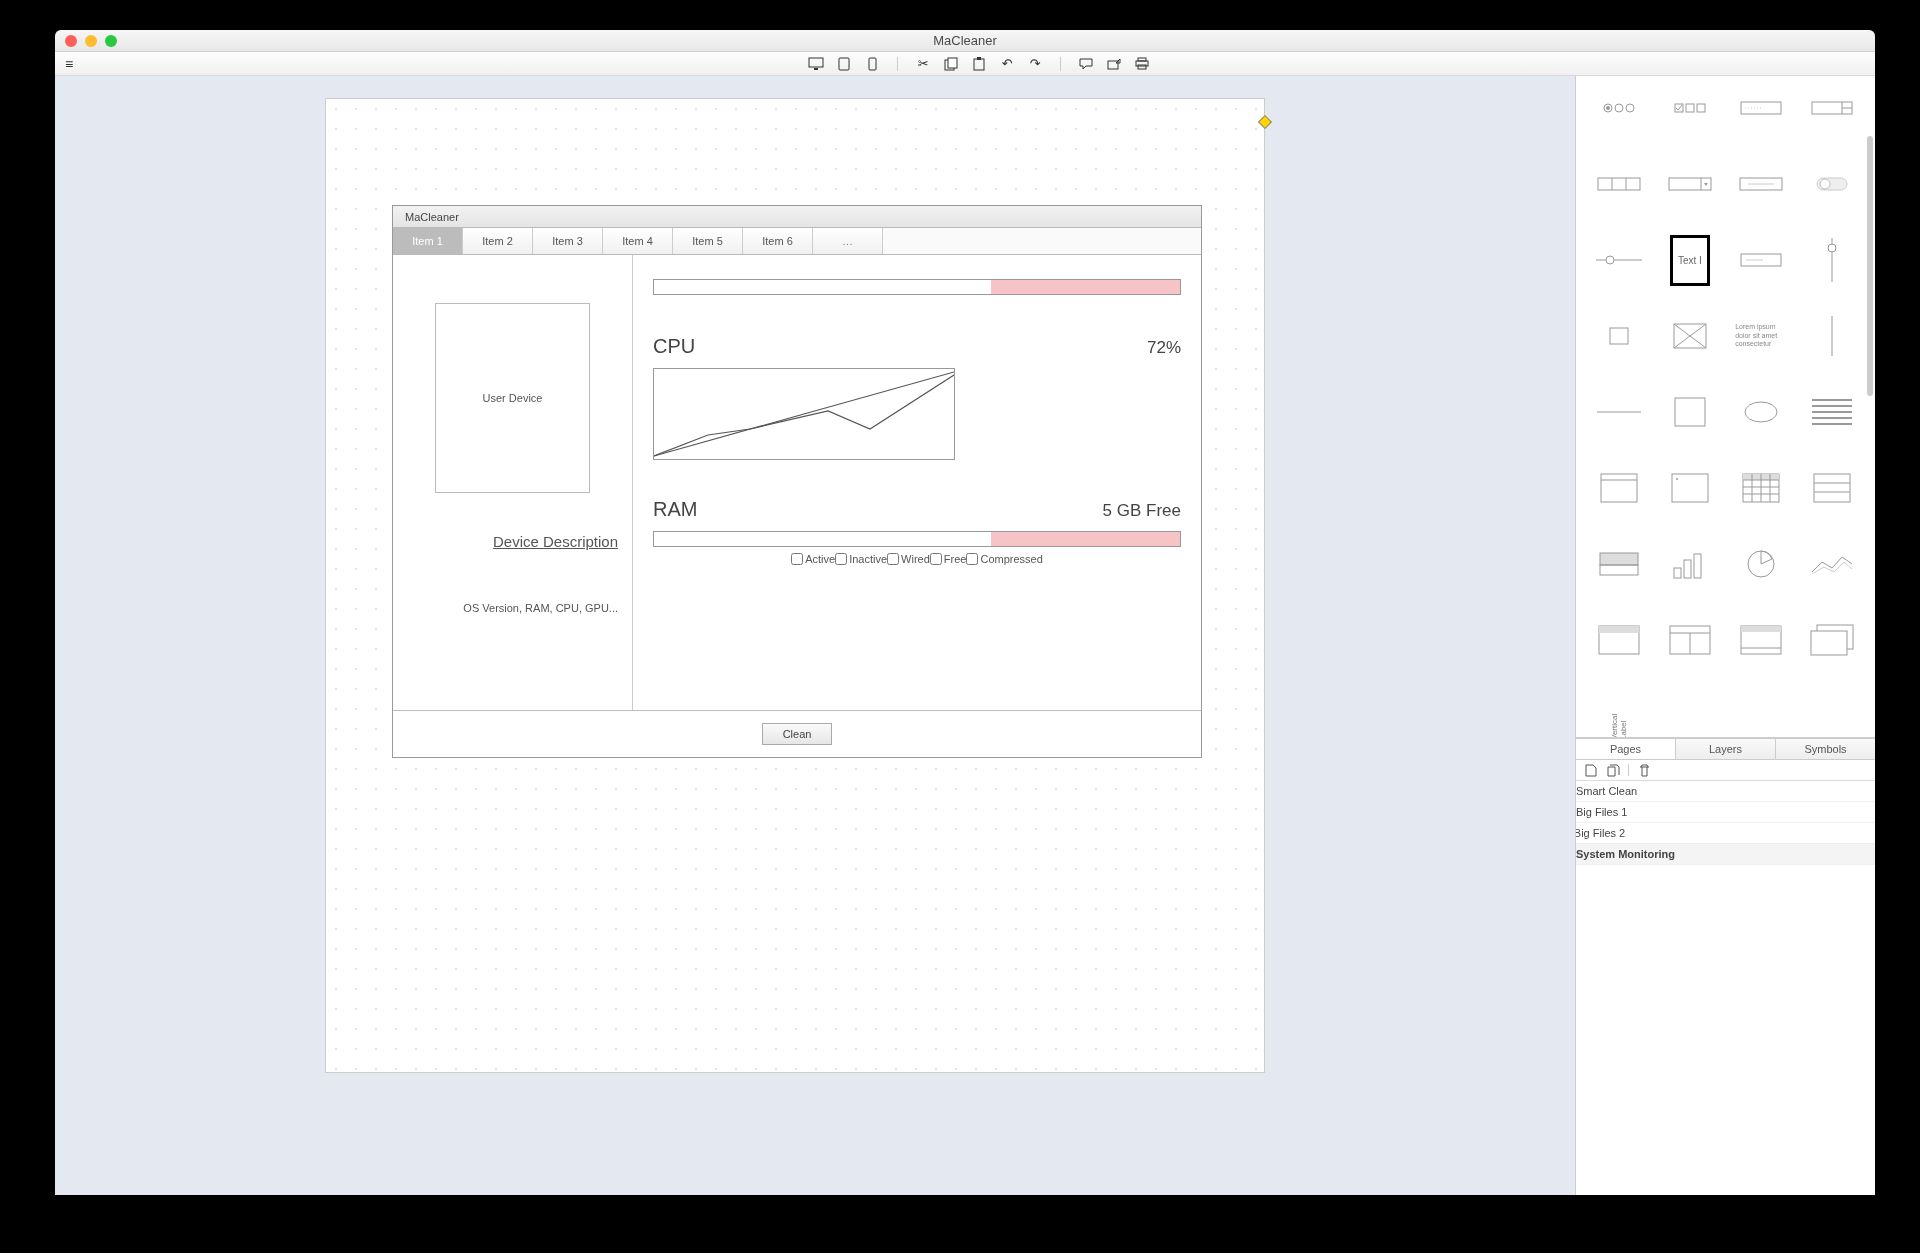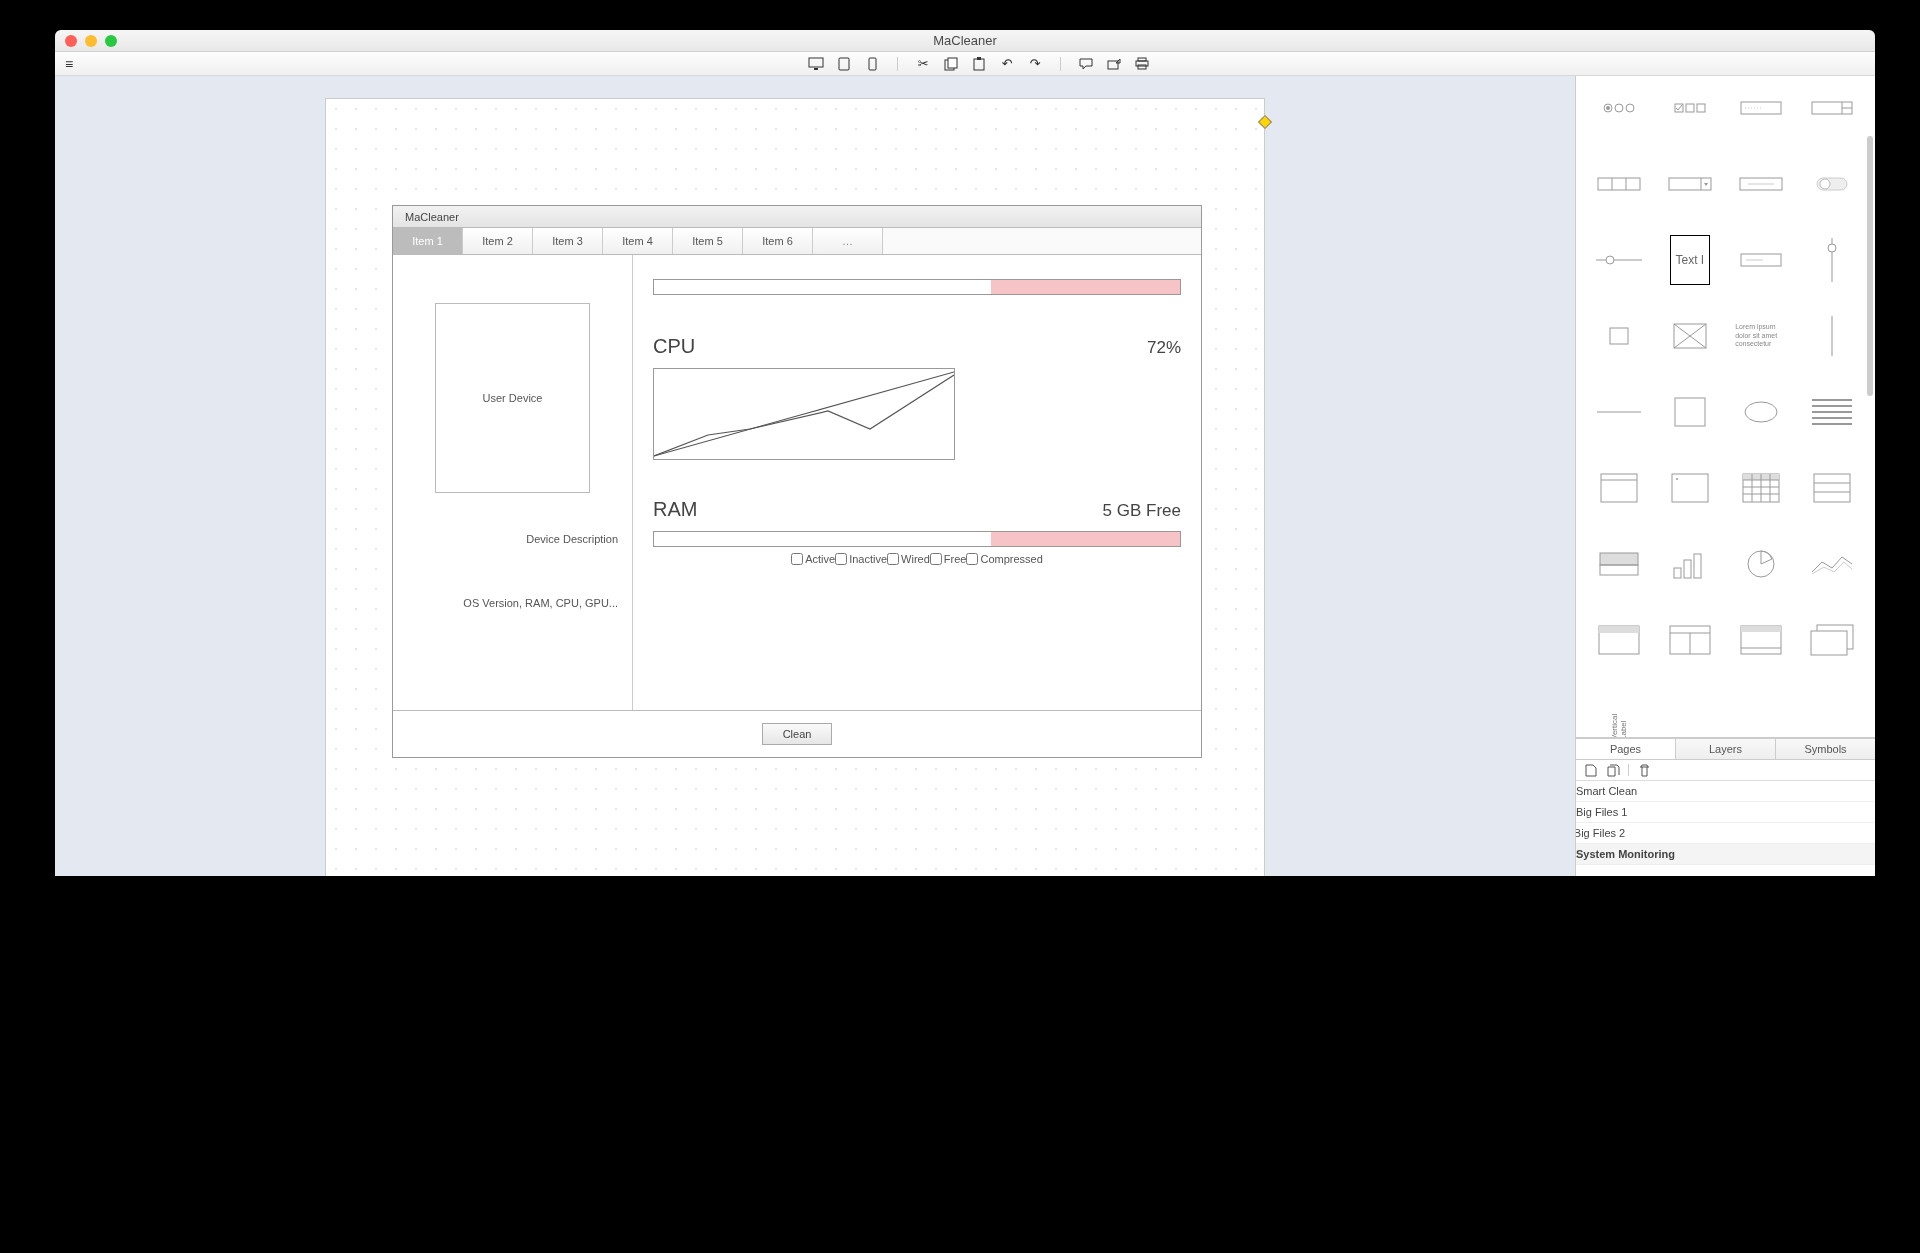--- a/index.html
+++ b/index.html
@@ -1,18 +1,18 @@
 <!DOCTYPE html>
 <html><head>
 <meta charset="utf-8">
 <style>
 * { box-sizing: border-box; margin: 0; padding: 0; }
 body { font-family: -apple-system, "Helvetica Neue", Arial, sans-serif; font-size: 11px; background: #000; width: 1920px; height: 1253px; overflow: hidden; }
 
-.outer-frame { position: absolute; left: 55px; top: 30px; width: 1820px; height: 846px; background: #14532d; border-radius: 6px 6px 0 0; overflow: hidden; box-shadow: 0 0 20px rgba(0,0,0,0.3); }
+.outer-frame { position: absolute; left: 55px; top: 30px; width: 1820px; height: 1165px; background: #14532d; border-radius: 6px 6px 0 0; overflow: hidden; box-shadow: 0 0 20px rgba(0,0,0,0.3); }
 
 .titlebar { height: 22px; background: linear-gradient(#f6f6f6,#e8e8e8); border-bottom: 1px solid #d0d0d0; display: flex; align-items: center; position: relative; }
 .traffic { display: flex; gap: 8px; padding-left: 10px; }
 .dot { width: 12px; height: 12px; border-radius: 50%; }
 .dot.red { background: #ff5f57; } .dot.yellow { background: #febc2e; } .dot.green { background: #28c840; }
 .title-label { position: absolute; left: 50%; transform: translateX(-50%); color: #4a4a4a; font-size: 13px; }
 
 .toolbar { height: 24px; background: linear-gradient(#fdfdfd,#f0f0f0); border-bottom: 1px solid #d8d8d8; display: flex; align-items: center; }
 .ham { padding: 0 10px; font-size: 14px; color: #333; cursor: pointer; }
 .toolbar-center { flex: 1; display: flex; justify-content: center; align-items: center; gap: 10px; }
@@ -28,21 +28,21 @@
 .wf-window { position: absolute; left: 66px; top: 106px; width: 810px; background: #fff; border: 1px solid #999; }
 .wf-titlebar { height: 22px; background: linear-gradient(#f2f2f2,#e4e4e4); border-bottom: 1px solid #bbb; display: flex; align-items: center; padding-left: 12px; font-size: 11px; color: #444; }
 .wf-tabs { display: flex; border-bottom: 1px solid #bbb; background: #fafafa; }
 .wf-tab { width: 70px; height: 26px; border-right: 1px solid #ccc; display: flex; align-items: center; justify-content: center; font-size: 11px; color: #555; cursor: pointer; background: linear-gradient(#fff,#f0f0f0); }
 .wf-tab.active { background: #bcbcbc; color: #fff; }
 .wf-tab.ell { color: #888; }
 
 .wf-body { display: flex; min-height: 455px; }
 .wf-left { width: 240px; padding: 24px 14px; border-right: 1px solid #ccc; text-align: right; }
 .device-box { border: 1px solid #bbb; height: 190px; display: flex; align-items: center; justify-content: center; font-size: 11px; color: #555; margin: 24px 28px 40px 28px; }
-.device-desc { font-size: 11px; color: #555; padding-left: 28px; margin-bottom: 48px; }
+.device-desc { font-size: 15px; color: #555; padding-left: 28px; margin-bottom: 48px; text-decoration: underline; }
 .device-specs { font-size: 11px; color: #555; padding-left: 28px; line-height: 1.9; }
 
 .wf-right { flex: 1; padding: 24px 20px 10px 20px; }
 .stat-row { display: flex; justify-content: space-between; align-items: baseline; margin-bottom: 10px; }
 .stat-label { font-size: 20px; color: #444; }
 .stat-value { font-size: 17px; color: #444; }
 .bar { height: 16px; border: 1px solid #999; display: flex; margin-bottom: 40px; background: #fff; }
 .bar-fill { background: #f6c4c6; }
 .cpu-chart { border: 1px solid #999; height: 92px; margin-bottom: 30px; }
 .ram-checks { display: flex; justify-content: center; font-size: 11px; color: #555; margin-top: 6px; }
@@ -282,21 +282,21 @@
               </svg>
             </div>
 
           <div class="stencil">
               <svg width="46" height="10">
                 <line x1="0" y1="5" x2="46" y2="5" stroke="#999"></line>
                 <circle cx="14" cy="5" r="4" fill="#fff" stroke="#999"></circle>
               </svg>
             </div>
           <div class="stencil">
-              <div style="border:1px solid #000000;padding:17px 5px;font-size:12px;color:#666">Text I</div>
+              <div style="border:3px solid #000000;padding:17px 5px;font-size:10px;color:#666">Text I</div>
             </div>
           <div class="stencil">
               <svg width="40" height="12">
                 <rect x="0" y="0" width="40" height="12" fill="none" stroke="#999"></rect>
                 <line x1="5" y1="6" x2="22" y2="6" stroke="#ccc"></line>
               </svg>
             </div>
           <div class="stencil">
               <svg width="10" height="44">
                 <line x1="5" y1="0" x2="5" y2="44" stroke="#999"></line>

